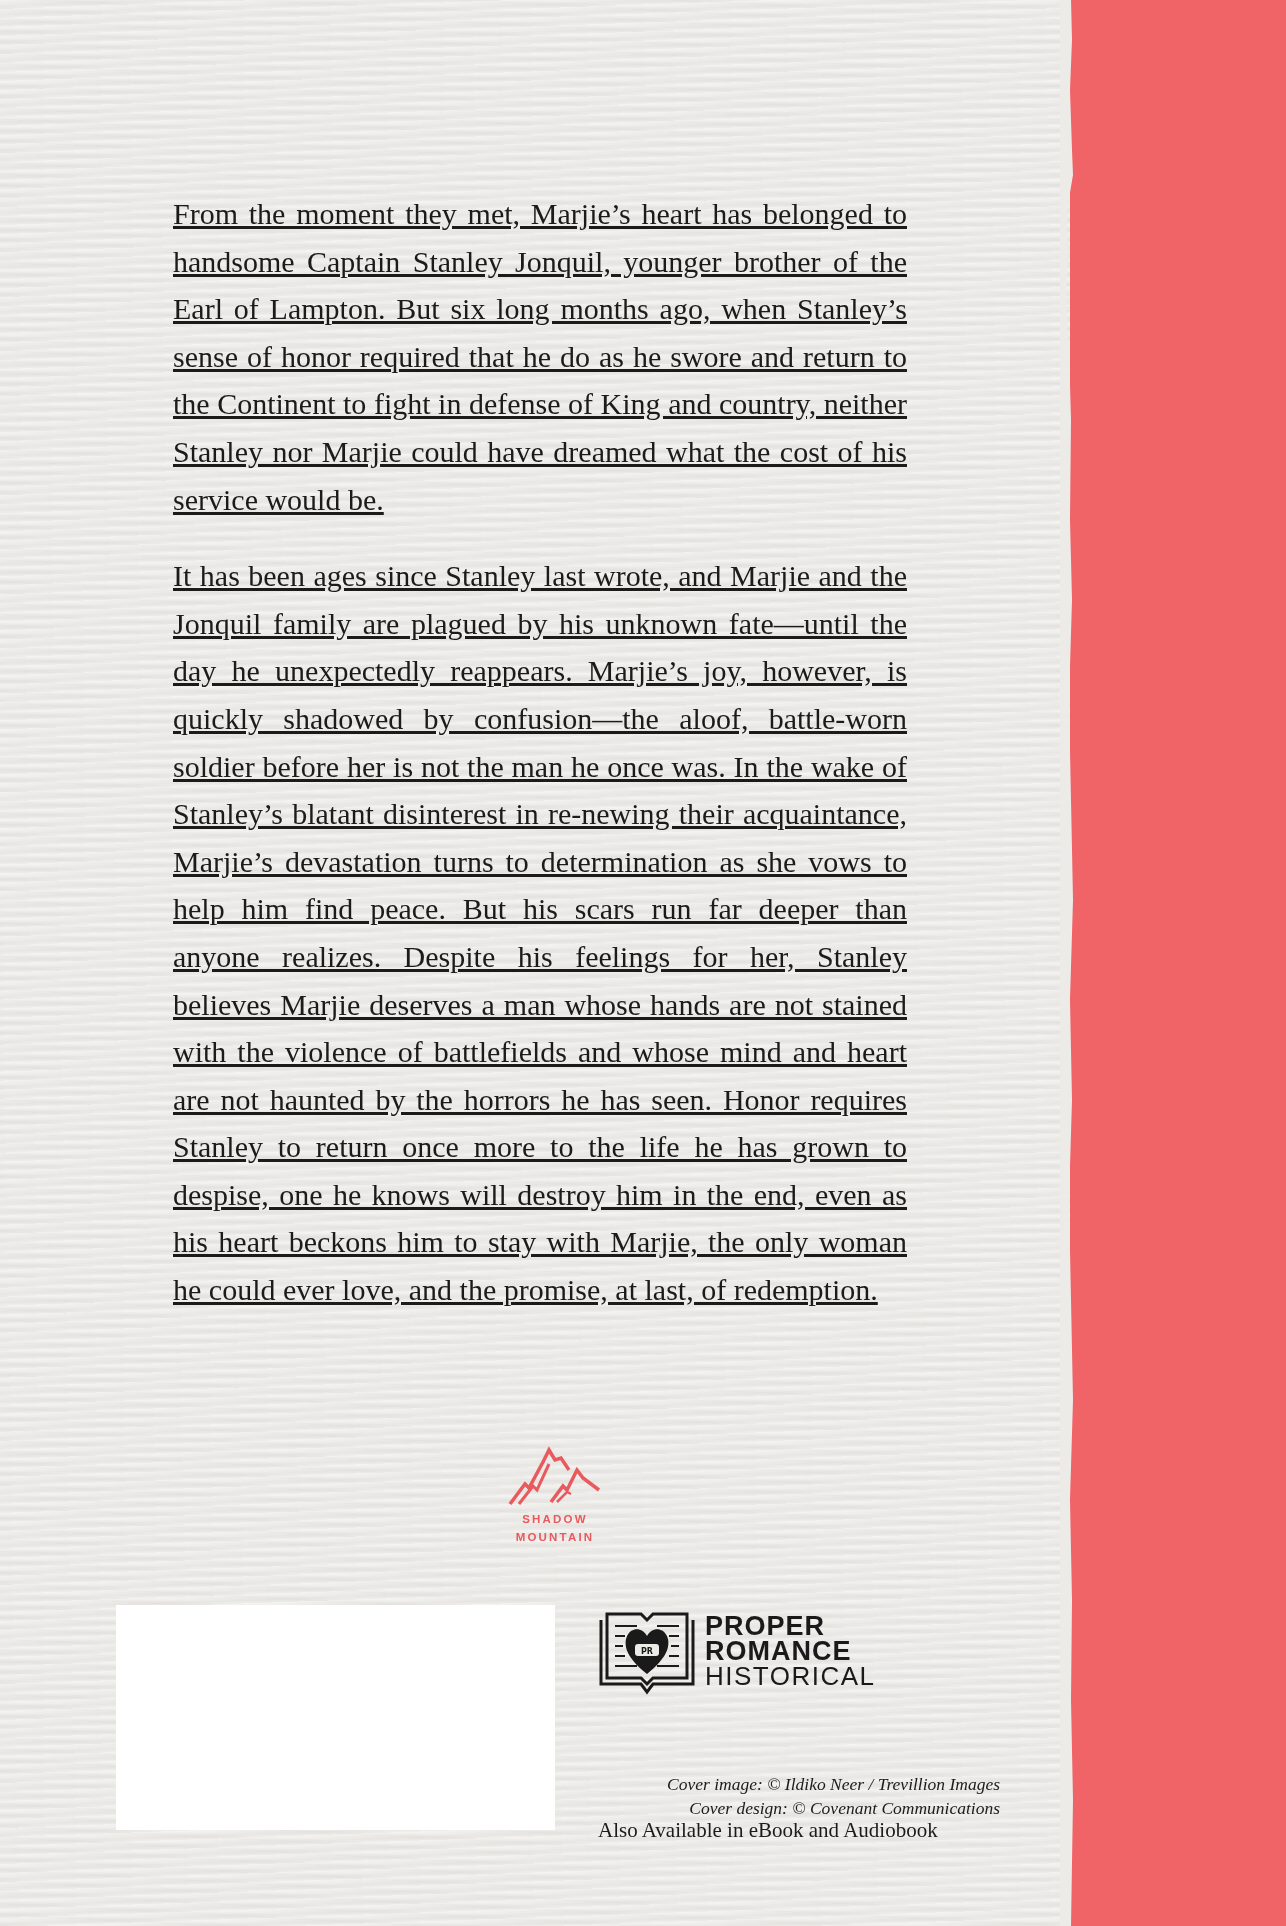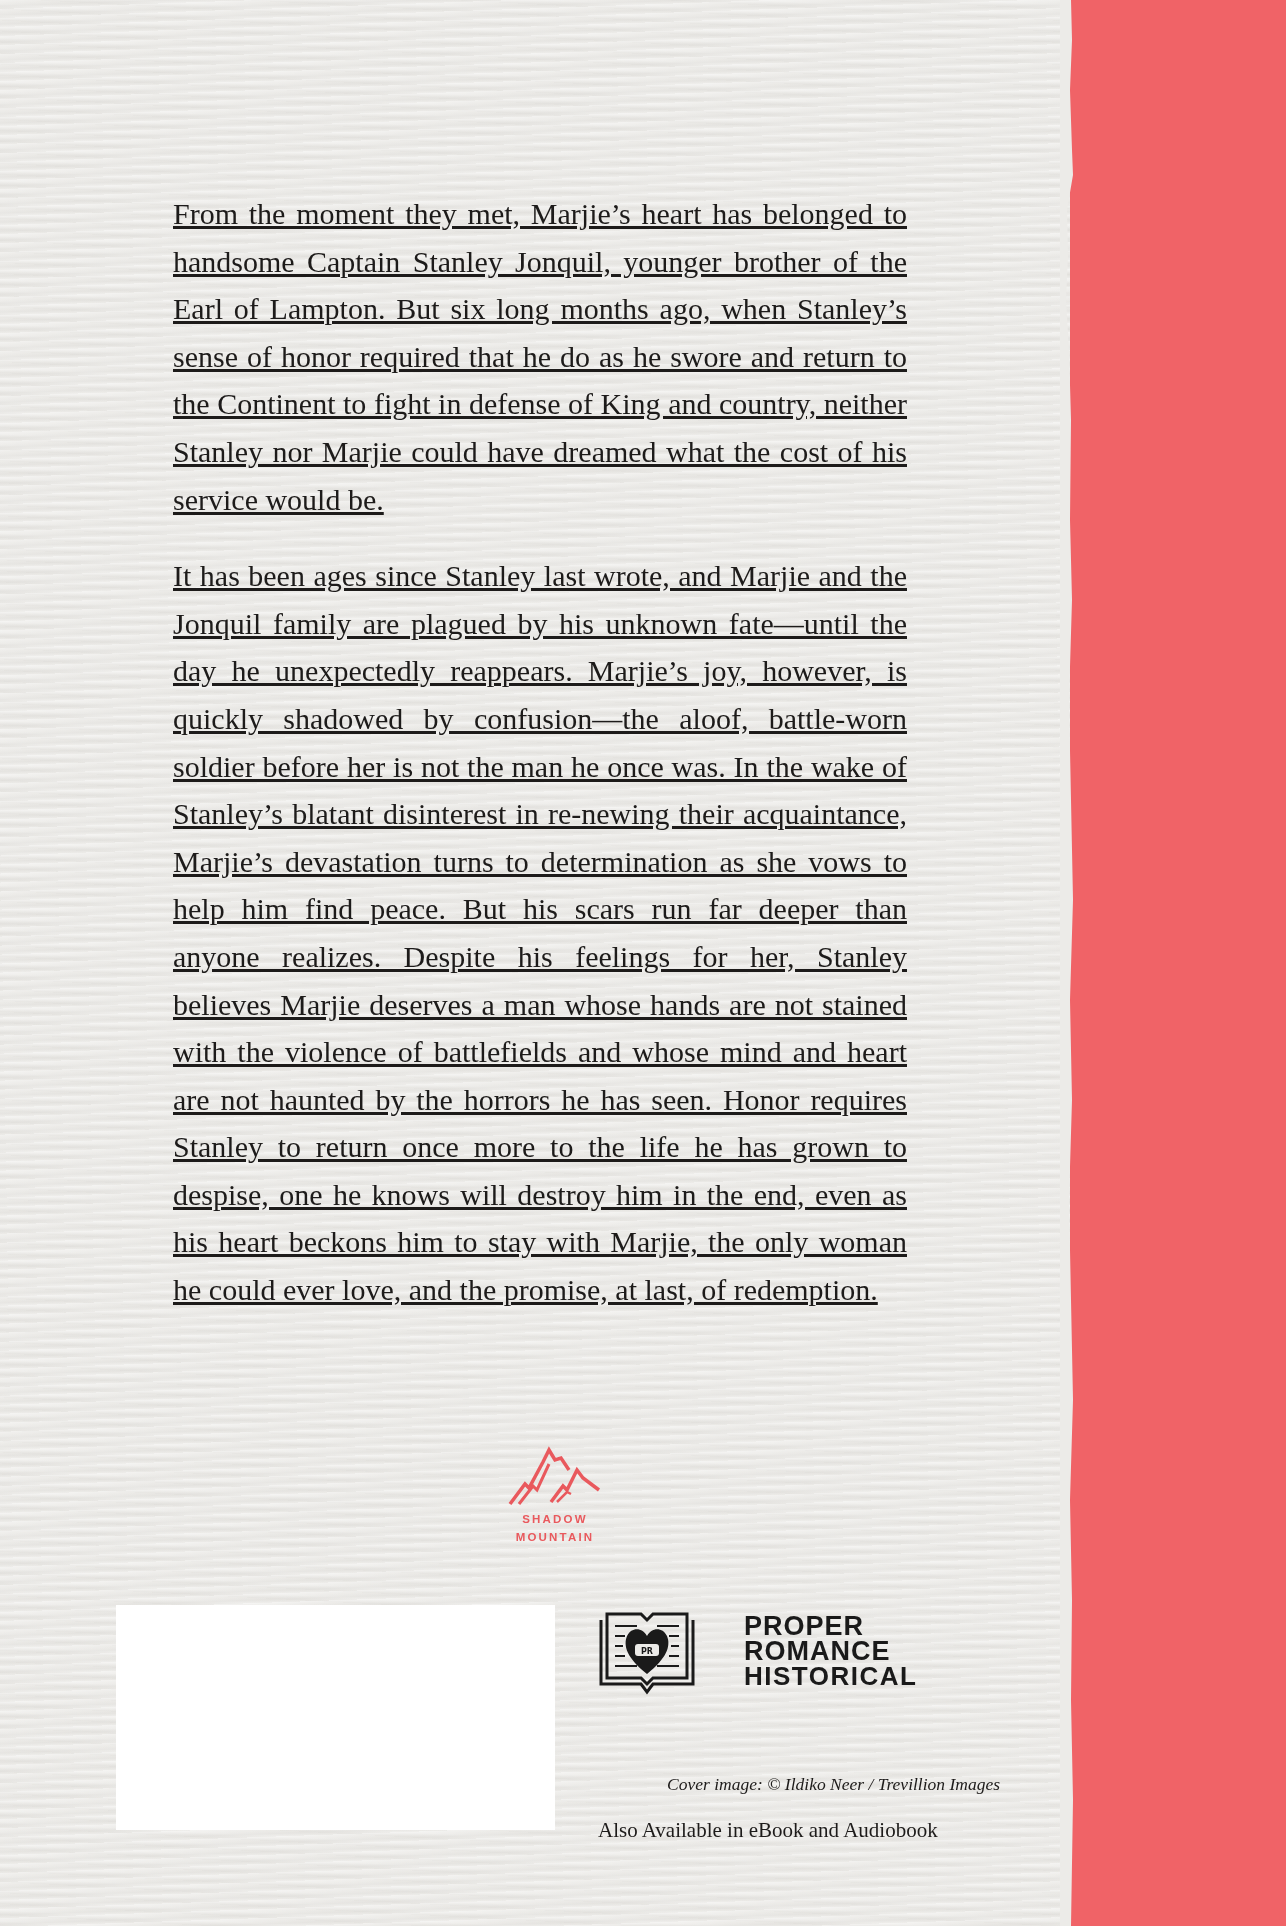--- a/index.html
+++ b/index.html
@@ -11,23 +11,23 @@
     font-family:"Liberation Serif","DejaVu Serif",serif;color:#1d1b1a;}
   .band{position:absolute;top:0;right:0;width:216px;height:1926px;background:#f06367;}
   .band-edge{position:absolute;top:0;left:1060px;width:20px;height:1926px;}
   .blurb{position:absolute;left:173px;top:190px;width:734px;font-size:30px;line-height:47.6px;text-align:justify;text-decoration:underline;}
   .blurb p{margin:0 0 29px 0;}
   .blurb p.last{text-align-last:left;}
   .logo-sm{position:absolute;left:500px;top:1446px;width:110px;text-align:center;}
   .logo-sm .name{font-family:"Liberation Sans","DejaVu Sans",sans-serif;font-size:11.5px;font-weight:bold;letter-spacing:2.2px;color:#e9595d;line-height:18px;}
   .barcode-box{position:absolute;left:116px;top:1605px;width:439px;height:225px;background:#ffffff;}
   .prh{position:absolute;left:597px;top:1610px;width:330px;height:90px;}
-  .prh-text{position:absolute;left:108px;top:4px;font-family:"Liberation Sans","DejaVu Sans",sans-serif;color:#1a1a1a;margin-left:39px;}
+  .prh-text{position:absolute;left:108px;top:4px;font-family:"Liberation Sans","DejaVu Sans",sans-serif;color:#1a1a1a;}
   .prh-text .l1,.prh-text .l2{font-size:27px;font-weight:bold;line-height:25px;letter-spacing:1px;}
-  .prh-text .l3{font-size:26px;font-weight:bold;line-height:25px;letter-spacing:1.5px;}
+  .prh-text .l3{font-size:26px;font-weight:normal;line-height:25px;letter-spacing:1.5px;}
   .avail{position:absolute;left:598px;top:1818px;font-size:21px;color:#1d1b1a;white-space:nowrap;}
   .credits{position:absolute;left:580px;top:1772px;width:420px;text-align:right;font-style:italic;font-size:17.5px;line-height:24px;color:#1d1b1a;}
 </style>
 </head>
 <body>
 
 <div class="band"></div>
 <svg class="band-edge" width="20" height="1926" viewBox="0 0 20 1926" preserveAspectRatio="none">
   <path d="M0 0 L11 0 L12 40 L10 90 L12 150 L13 175 L7 210 L8 255 L6 300 L9 350 L11 420 L10 520 L12 600 L9 700 L11 800 L13 900 L10 1000 L12 1100 L9 1200 L11 1300 L13 1400 L10 1500 L12 1600 L11 1700 L13 1800 L11 1926 L0 1926 Z" fill="#ecebe8"></path>
 </svg>
@@ -74,13 +74,14 @@
     <div class="l1">PROPER</div>
     <div class="l2">ROMANCE</div>
     <div class="l3">HISTORICAL</div>
   </div>
 </div>
 
 <div class="avail">Also Available in eBook and Audiobook</div>
 
 <div class="credits">
   <div>Cover image: © Ildiko Neer / Trevillion Images</div>
+  <div>Cover design: © Covenant Communications</div>
 </div>
 
 </body></html>

